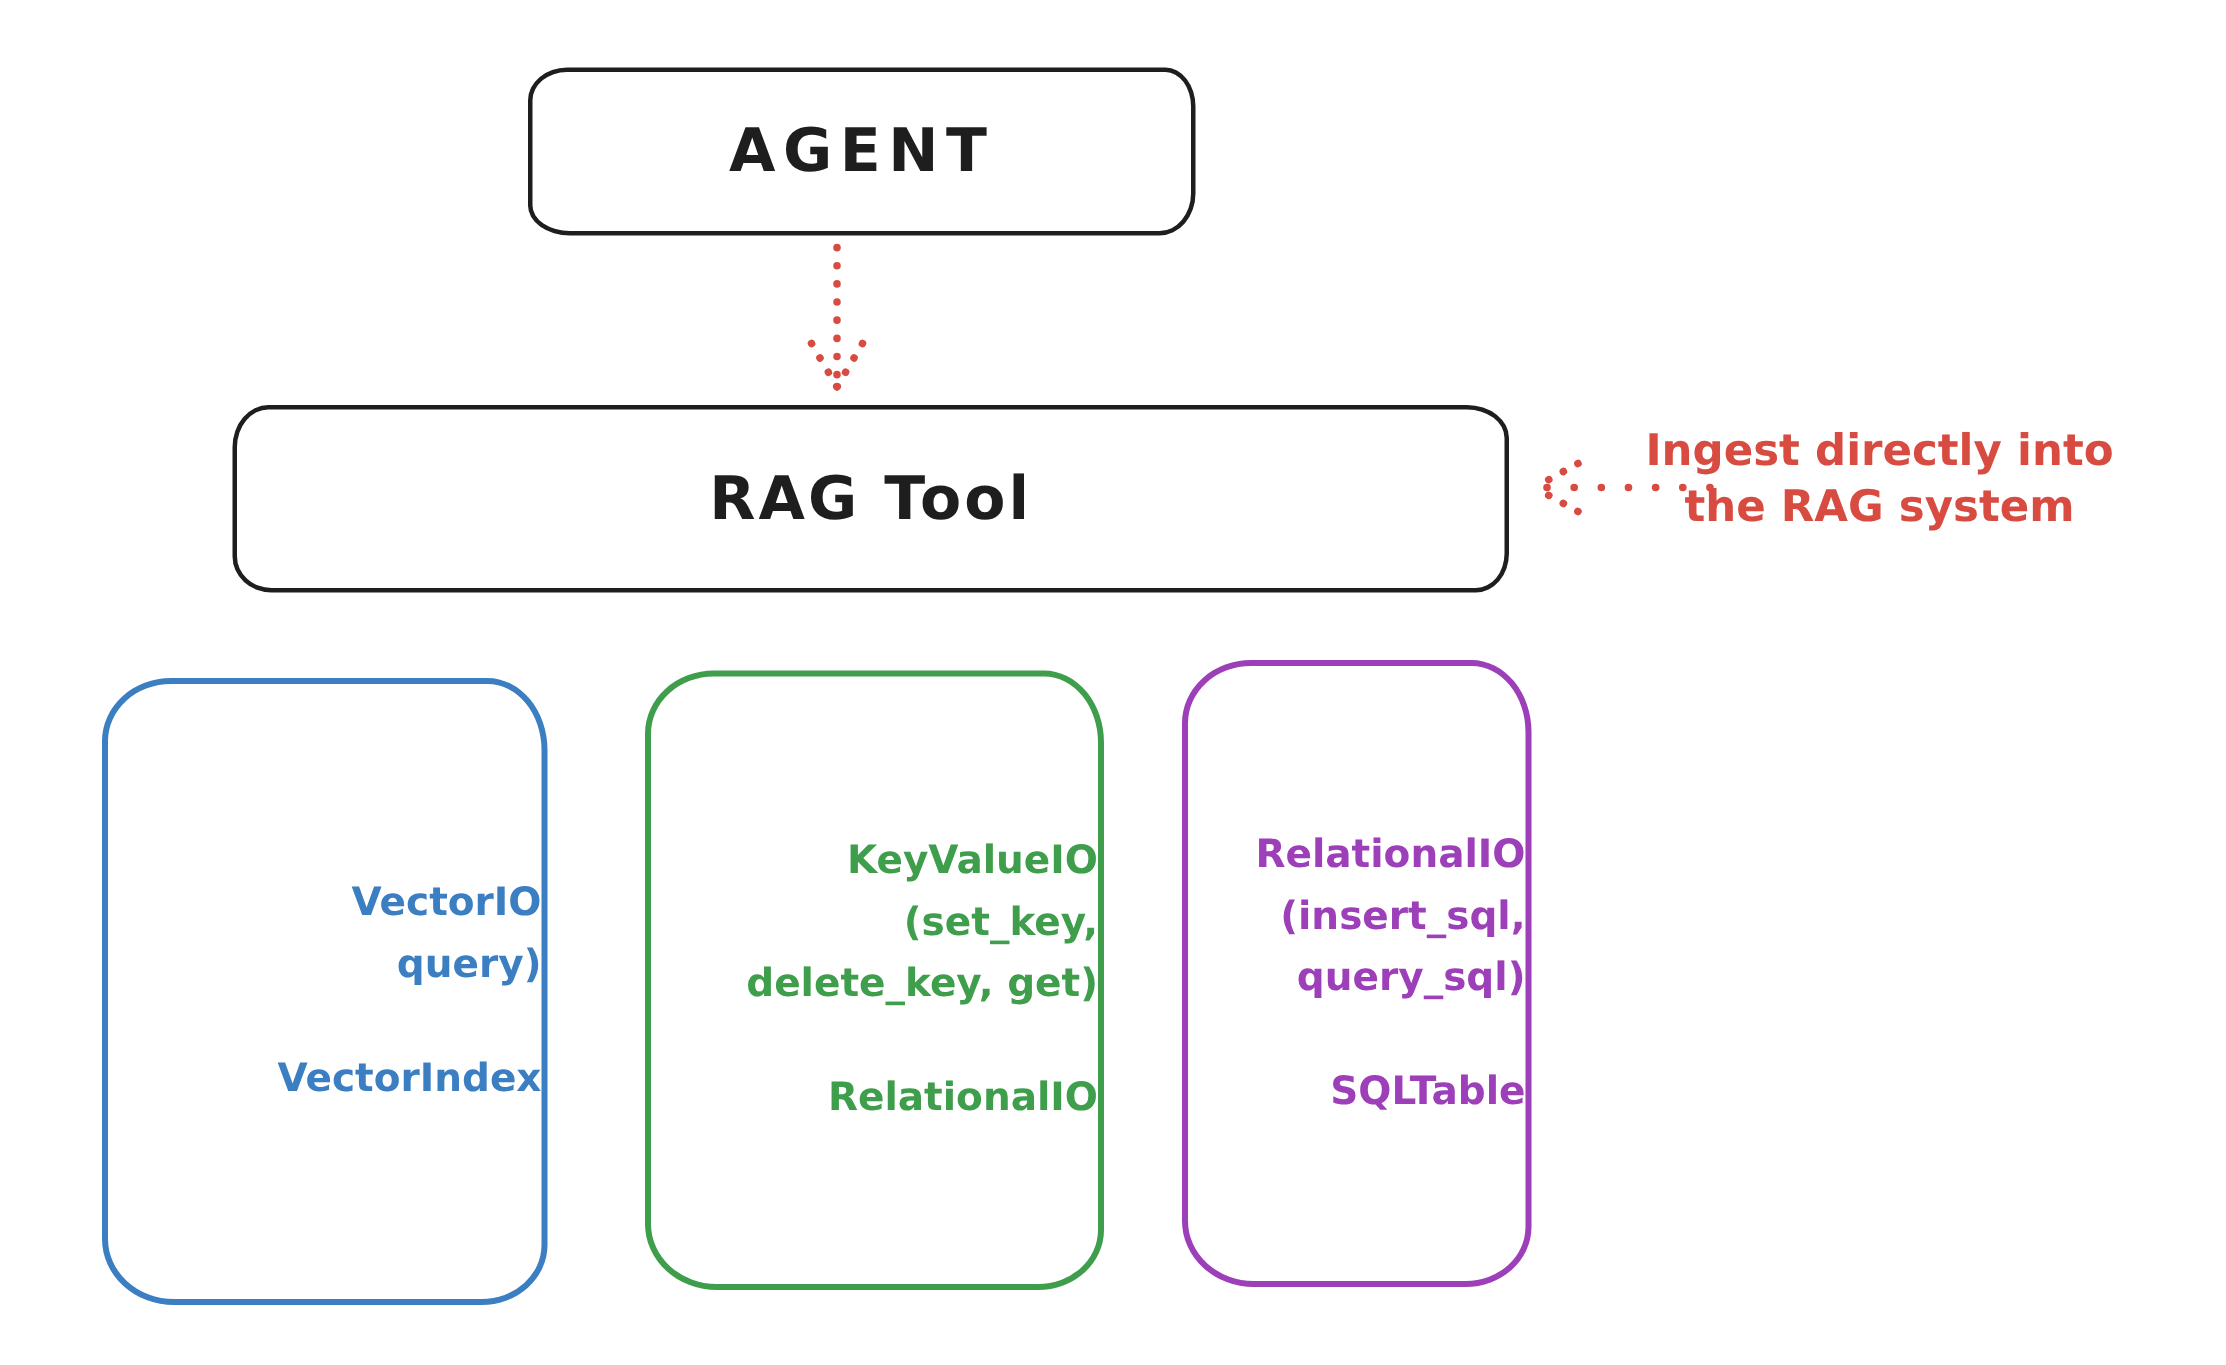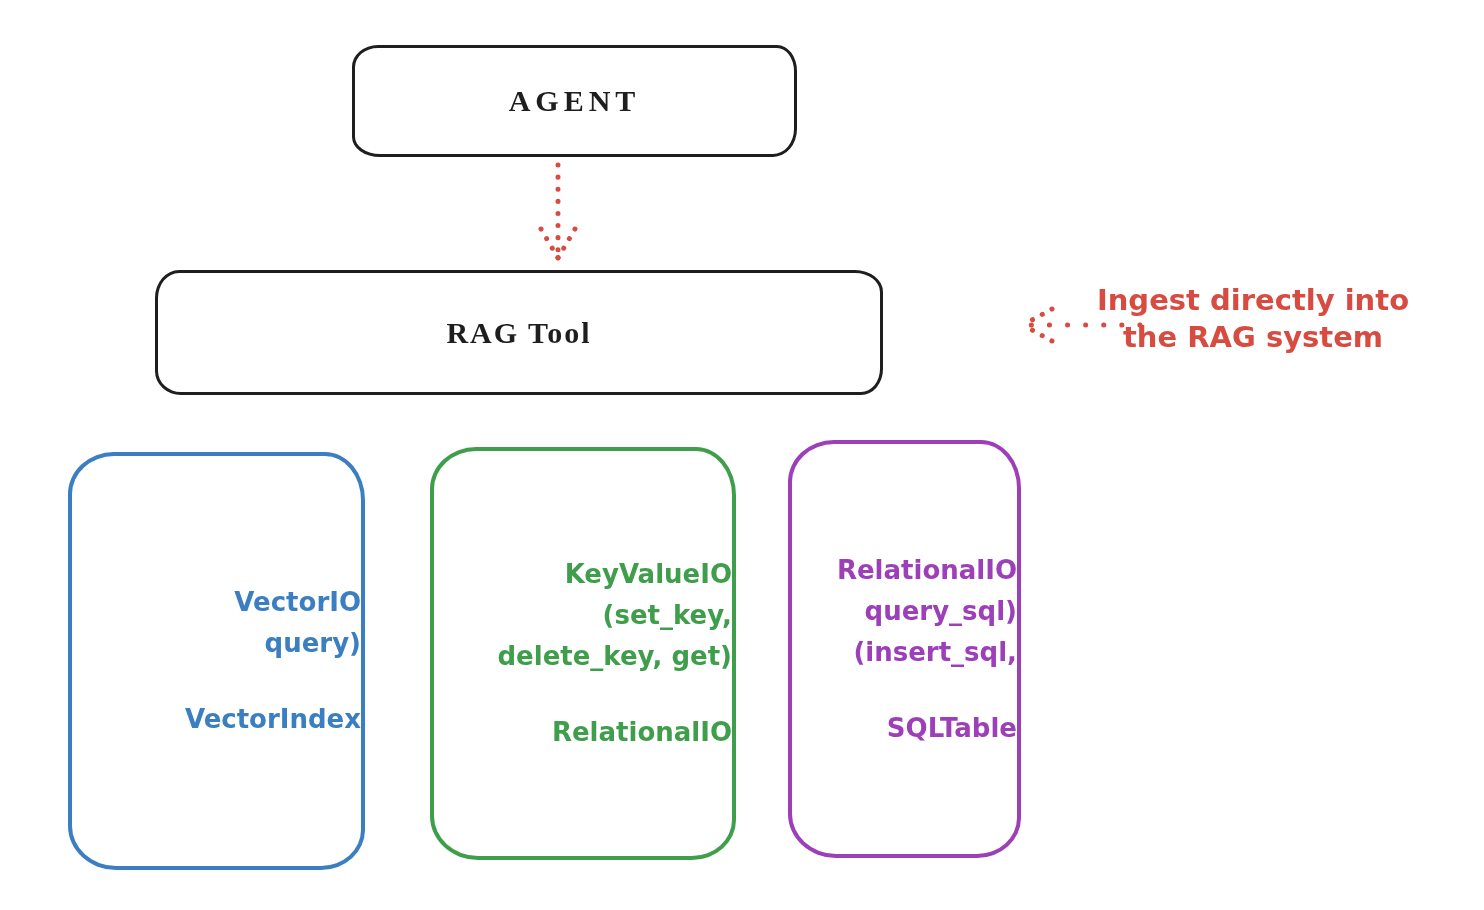--- a/index.html
+++ b/index.html
@@ -29,29 +29,28 @@
     justify-content: center;
     box-sizing: border-box;
   }
   .node-agent {
     left: 352px; top: 45px;
     width: 445px; height: 112px;
     border-radius: 26px 20px 24px 28px / 22px 26px 28px 20px;
   }
   .node-rag {
     left: 155px; top: 270px;
-    width: 728px; height: 125px;
+    width: 851px; height: 125px;
     border-radius: 24px 28px 22px 26px / 28px 22px 26px 24px;
   }
   .node-label {
-    font-size: 30px;
+    font-size: 40px;
     font-weight: bold;
     letter-spacing: 2px;
     white-space: nowrap;
-    font-family: Liberation Serif, serif;
   }
   .node-agent .node-label { letter-spacing: 5px; }
 
   
   .io-box {
     position: absolute;
     border: 4px solid var(--accent, #888);
     background: #ffffff;
     border-radius: 46px 40px 44px 48px / 42px 48px 40px 44px;
     box-sizing: border-box;
@@ -142,18 +141,18 @@
 
   <div class="io-box io-box-keyvalue" style="--accent: #3f9e4b;">
     <div class="io-line">KeyValueIO</div>
     <div class="io-line">(set_key,</div>
     <div class="io-line">delete_key, get)</div>
     <div class="io-footer">RelationalIO</div>
   </div>
 
   <div class="io-box io-box-relational" style="--accent: #9c3fb8;">
     <div class="io-line">RelationalIO</div>
+    <div class="io-line">(insert_sql,</div>
     <div class="io-line">query_sql)</div>
-    <div class="io-line">(insert_sql,</div>
     <div class="io-footer">SQLTable</div>
   </div>
 
 </div>
 
 </body></html>

